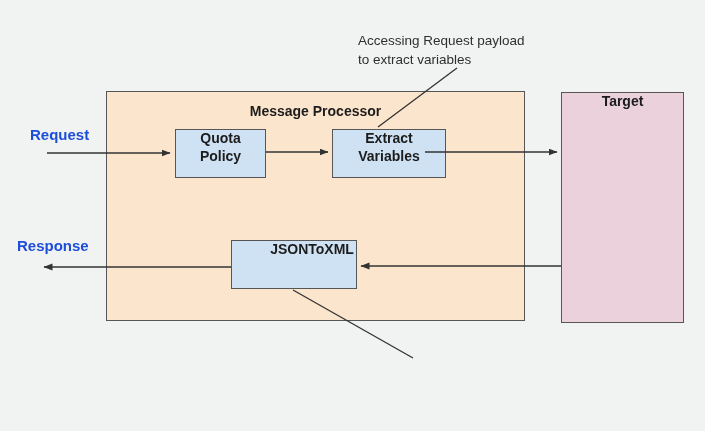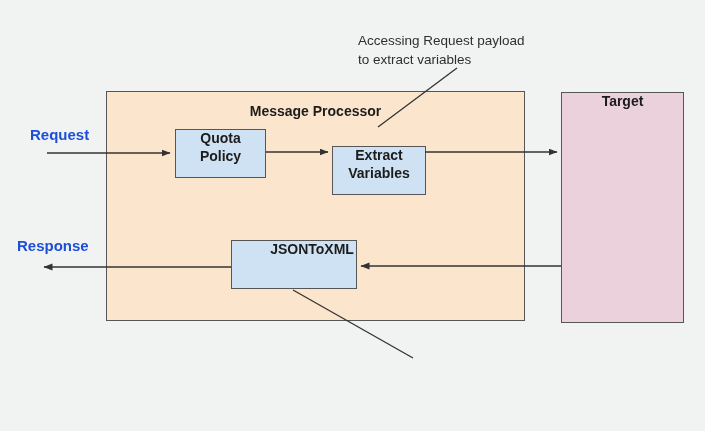--- a/index.html
+++ b/index.html
@@ -39,21 +39,21 @@
     justify-content: center;
     text-align: center;
     font-weight: bold;
     font-size: 14px;
     line-height: 1.25;
     color: #1c1c1c;
     white-space: pre-line;
     background: #cfe2f3;
   }
   .quota-box    { left: 175px; top: 129px; width: 91px;  height: 49px; }
-  .extract-box  { left: 332px; top: 146px; width: 94px;  height: 49px; }
+  .extract-box  { left: 332px; top: 129px; width: 114px;  height: 49px; }
   .jsontoxml-box{ left: 231px; top: 240px; width: 126px; height: 49px; }
   .target-box   { left: 561px; top: 92px;  width: 123px; height: 231px; background: #ead1dc; }
   .flow-label {
     position: absolute;
     font-weight: bold;
     font-size: 15px;
     color: #1d4ed8;
   }
   .request-label  { left: 30px; top: 126px; }
   .response-label { left: 17px; top: 237px; }

